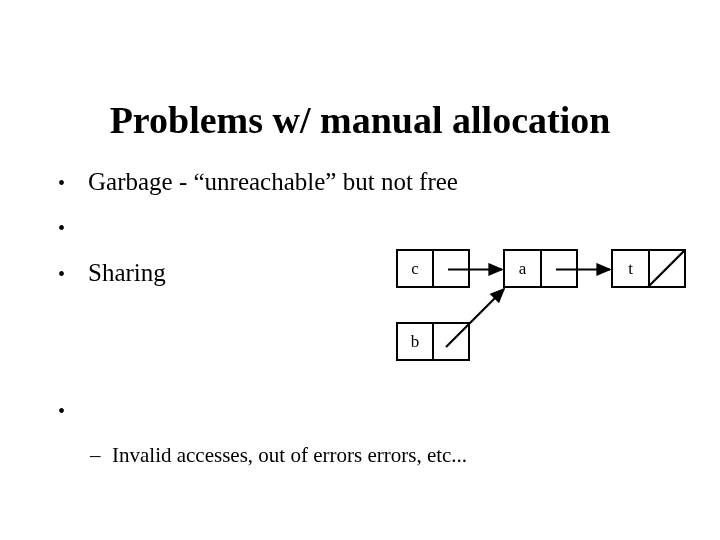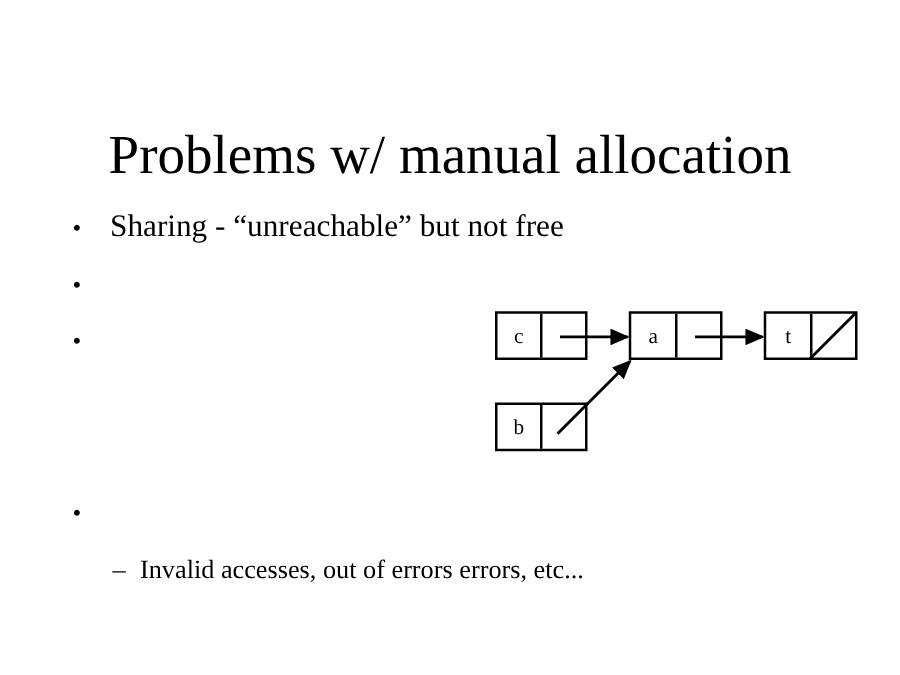--- a/index.html
+++ b/index.html
@@ -19,23 +19,23 @@
     overflow: hidden;
   }
 
   
   #slide-title {
     position: absolute;
     left: 0;
     top: 72px;
     width: 720px;
     text-align: center;
-    font-size: 44px;
+    font-size: 38px;
     line-height: 46px;
-    font-weight: normal;
+    font-weight: bold;
     letter-spacing: 0px;
     white-space: nowrap;
   }
 
   
   .bullet-row {
     position: absolute;
     left: 58px;
     display: flex;
     align-items: baseline;
@@ -118,29 +118,30 @@
 </style>
 </head>
 <body>
 
 <div id="slide">
 
   <h1 id="slide-title">Problems w/ manual allocation</h1>
 
   <div class="bullet-row" id="bullet-garbage">
     <span class="bullet-mark">•</span>
-    <span class="bullet-text">Sharing - “unreachable” but not free</span>
+    <span class="bullet-text">Garbage - “unreachable” but not free</span>
   </div>
 
   <div class="bullet-row" id="bullet-dangling">
     <span class="bullet-mark">•</span>
   </div>
 
   <div class="bullet-row" id="bullet-sharing">
     <span class="bullet-mark">•</span>
+    <span class="bullet-text">Sharing</span>
   </div>
 
   <div class="bullet-row" id="bullet-failures">
     <span class="bullet-mark">•</span>
   </div>
 
   <div class="subbullet-row">
     <span class="dash-mark">–</span>
     <span class="bullet-text">Invalid accesses, out of errors errors, etc...</span>
   </div>

